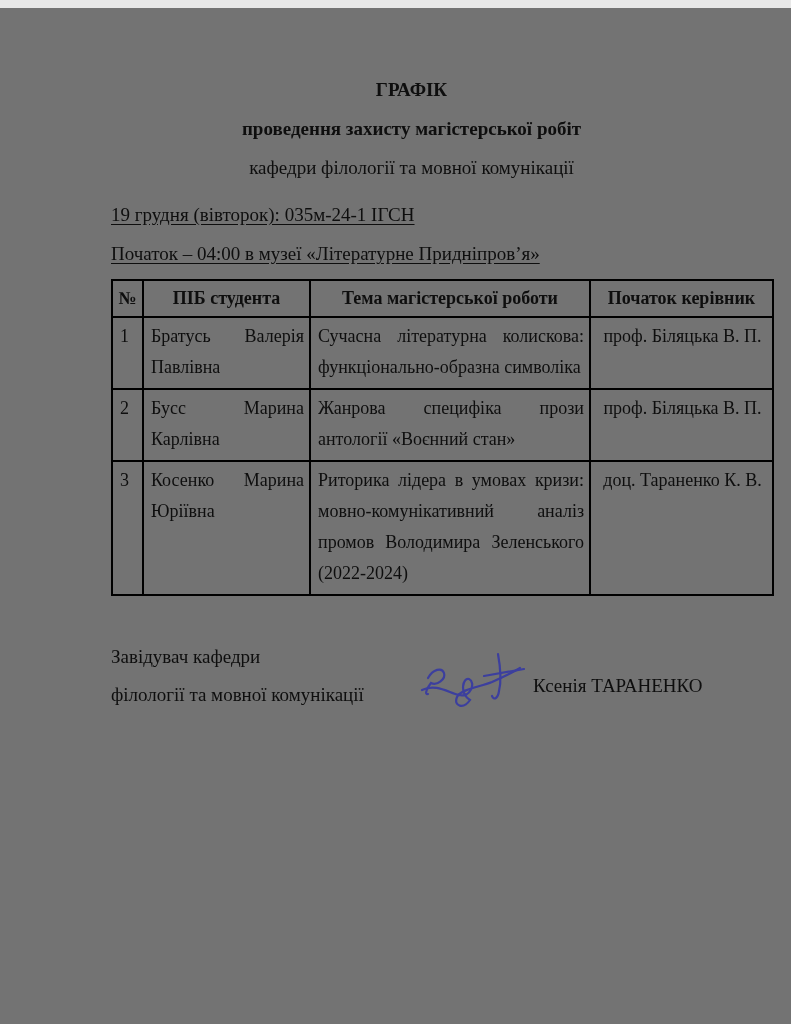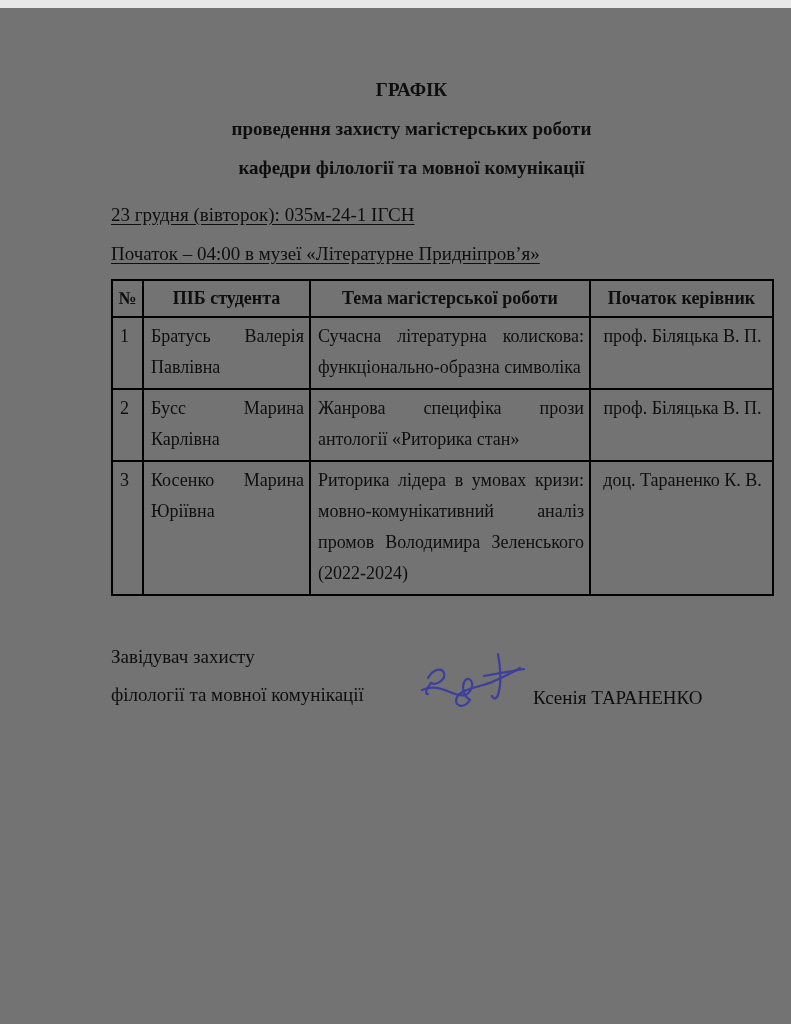--- a/index.html
+++ b/index.html
@@ -22,21 +22,21 @@
   .titles {
     width: 601px;
     padding-top: 62px;
     text-align: center;
   }
   .title-line {
     font-size: 19px;
     line-height: 39px;
     font-weight: bold;
   }
-  .title-line.regular { font-weight: bold; }
+  .title-line.regular { font-weight: normal; }
 
   
   .sched-block { margin-top: 14px; }
   .sched-line {
     font-size: 19px;
     line-height: 27px;
     margin-bottom: 12px;
   }
   .sched-line span {
     text-decoration: underline;
@@ -79,21 +79,21 @@
     width: 640px;
     height: 110px;
   }
   .sig-role {
     font-size: 19px;
     line-height: 38px;
   }
   .sig-name {
     position: absolute;
     left: 422px;
-    top: 48px;
+    top: 36px;
     font-size: 19px;
     line-height: 23px;
     white-space: nowrap;
   }
   .sig-ink {
     position: absolute;
     left: 307px;
     top: 10px;
     width: 112px;
     height: 74px;
@@ -101,27 +101,27 @@
 </style>
 </head>
 <body>
 
 <div class="page">
 
   <div class="content">
 
     <div class="titles">
       <div class="title-line">ГРАФІК</div>
-      <div class="title-line">проведення захисту магістерських роботи</div>
+      <div class="title-line">проведення захисту магістерської робіт</div>
       <div class="title-line regular">кафедри філології та мовної комунікації</div>
     </div>
 
     <div class="sched-block">
       <div class="sched-line">
-        <span>23 грудня (вівторок): 035м-24-1 ІГСН</span>
+        <span>19 грудня (вівторок): 035м-24-1 ІГСН</span>
       </div>
       <div class="sched-line">
         <span>Початок – 04:00 в музеї «Літературне Придніпров’я»</span>
       </div>
     </div>
 
     <table class="defense">
       <colgroup>
         <col class="c-num">
           <col class="c-name">
@@ -139,36 +139,36 @@
       <tbody>
         <tr>
           <td class="cell-num">1</td>
           <td class="cell-name">Братусь Валерія Павлівна</td>
           <td class="cell-topic">Сучасна літературна колискова: функціонально-образна символіка</td>
           <td class="cell-sup">проф. Біляцька В. П.</td>
         </tr>
         <tr>
           <td class="cell-num">2</td>
           <td class="cell-name">Бусс Марина Карлівна</td>
-          <td class="cell-topic">Жанрова специфіка прози антології «Риторика стан»</td>
+          <td class="cell-topic">Жанрова специфіка прози антології «Воєнний стан»</td>
           <td class="cell-sup">проф. Біляцька В. П.</td>
         </tr>
         <tr>
           <td class="cell-num">3</td>
           <td class="cell-name">Косенко Марина Юріївна</td>
           <td class="cell-topic">Риторика лідера в умовах кризи: мовно-комунікативний аналіз промов Володимира Зеленського (2022-2024)</td>
           <td class="cell-sup">доц. Тараненко К. В.</td>
         </tr>
       </tbody>
     </table>
 
   </div>
 
   <div class="sig-block">
-    <div class="sig-role">Завідувач захисту</div>
+    <div class="sig-role">Завідувач кафедри</div>
     <div class="sig-role">філології та мовної комунікації</div>
 
     <svg class="sig-ink" viewBox="0 0 112 74" fill="none" xmlns="http://www.w3.org/2000/svg">
       <path d="M10,30 C15,21 24,19 26,25 C28,31 19,38 13,35 C9,40 6,47 10,46" stroke-width="2.2" stroke-linecap="round" fill="none" stroke="#3c3f9e"></path>
       <path d="M4,42 C18,35 31,45 41,47 C53,50 58,34 51,31 C45,29 41,45 52,52 C46,61 35,59 39,49 C43,41 62,39 74,34 C83,30 92,26 102,20" stroke-width="2.2" stroke-linecap="round" fill="none" stroke="#3c3f9e"></path>
       <path d="M80,6 C82,17 84,31 81,43 C80,50 76,53 74,48" stroke-width="2.2" stroke-linecap="round" fill="none" stroke="#3c3f9e"></path>
       <path d="M66,28 L106,21" stroke-width="2.2" stroke-linecap="round" fill="none" stroke="#3c3f9e"></path>
     </svg>
 
     <div class="sig-name">Ксенія ТАРАНЕНКО</div>

